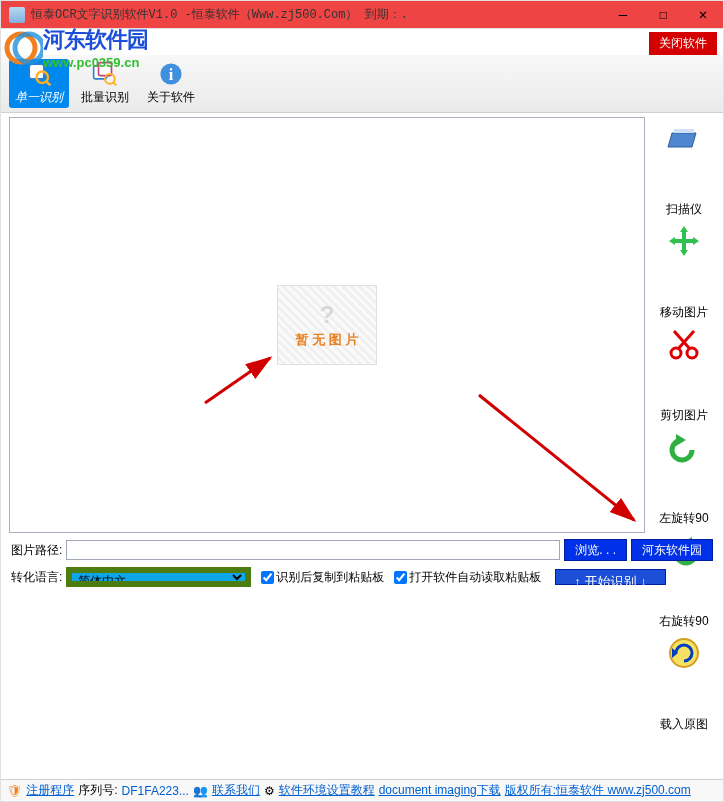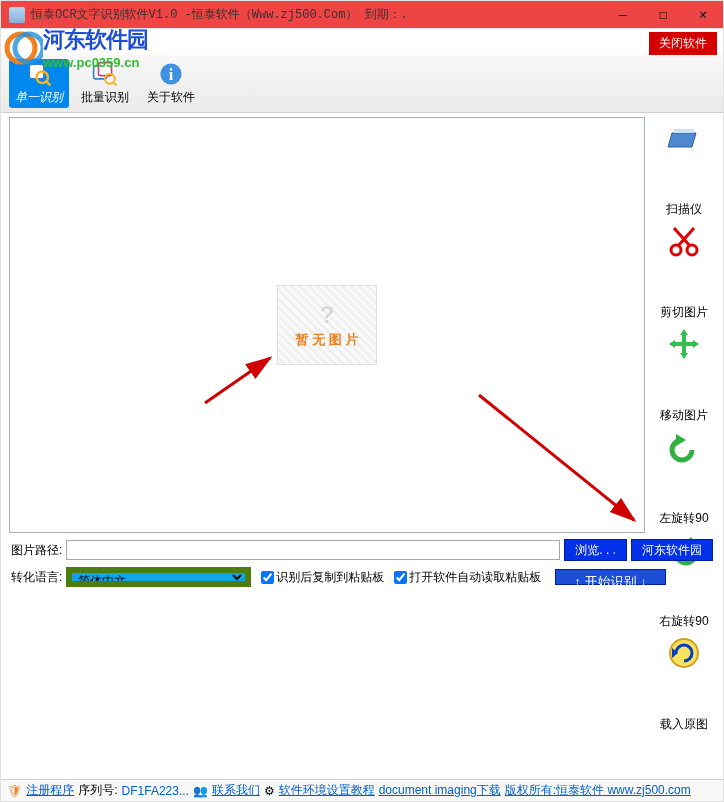--- a/index.html
+++ b/index.html
@@ -122,32 +122,32 @@
   <div class="sidebar">
     <div class="side-btn">
       <svg class="side-icon" viewBox="0 0 36 34">
           <path d="M6 12 L30 12 L26 26 L2 26 Z" fill="#5088d0" stroke="#3060a0"></path>
           <rect x="8" y="8" width="20" height="4" fill="#d0e0f8"></rect>
         </svg>
       <span>扫描仪</span>
     </div>
     <div class="side-btn">
       <svg class="side-icon" viewBox="0 0 36 34">
+          <polygon points="18,2 22,8 20,8 20,15 27,15 27,13 33,17 27,21 27,19 20,19 20,26 22,26 18,32 14,26 16,26 16,19 9,19 9,21 3,17 9,13 9,15 16,15 16,8 14,8" fill="#30c050"></polygon>
+        </svg>
+      <span>移动图片</span>
+    </div>
+    <div class="side-btn">
+      <svg class="side-icon" viewBox="0 0 36 34">
           <circle cx="10" cy="26" r="5" fill="none" stroke="#e00000" stroke-width="3"></circle>
           <circle cx="26" cy="26" r="5" fill="none" stroke="#e00000" stroke-width="3"></circle>
           <line x1="12" y1="22" x2="28" y2="4" stroke="#e00000" stroke-width="3"></line>
           <line x1="24" y1="22" x2="8" y2="4" stroke="#e00000" stroke-width="3"></line>
         </svg>
       <span>剪切图片</span>
-    </div>
-    <div class="side-btn">
-      <svg class="side-icon" viewBox="0 0 36 34">
-          <polygon points="18,2 22,8 20,8 20,15 27,15 27,13 33,17 27,21 27,19 20,19 20,26 22,26 18,32 14,26 16,26 16,19 9,19 9,21 3,17 9,13 9,15 16,15 16,8 14,8" fill="#30c050"></polygon>
-        </svg>
-      <span>移动图片</span>
     </div>
     <div class="side-btn">
       <svg class="side-icon" viewBox="0 0 36 34">
           <path d="M 26 20 A 10 10 0 1 1 16 10" fill="none" stroke="#30b040" stroke-width="5"></path>
           <polygon points="10,4 20,10 10,16" fill="#30b040"></polygon>
         </svg>
       <span>左旋转90</span>
     </div>
     <div class="side-btn">
       <svg class="side-icon" viewBox="0 0 36 34">

